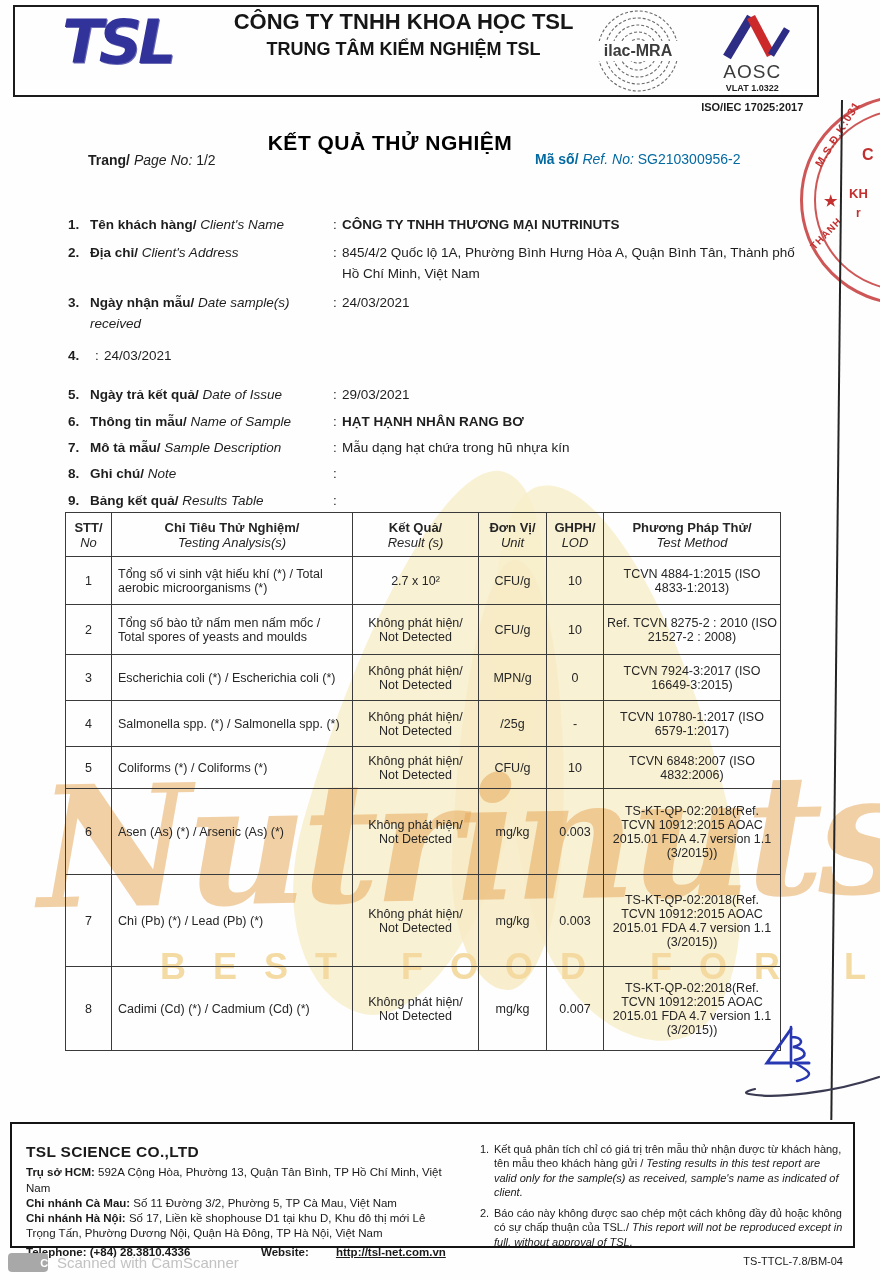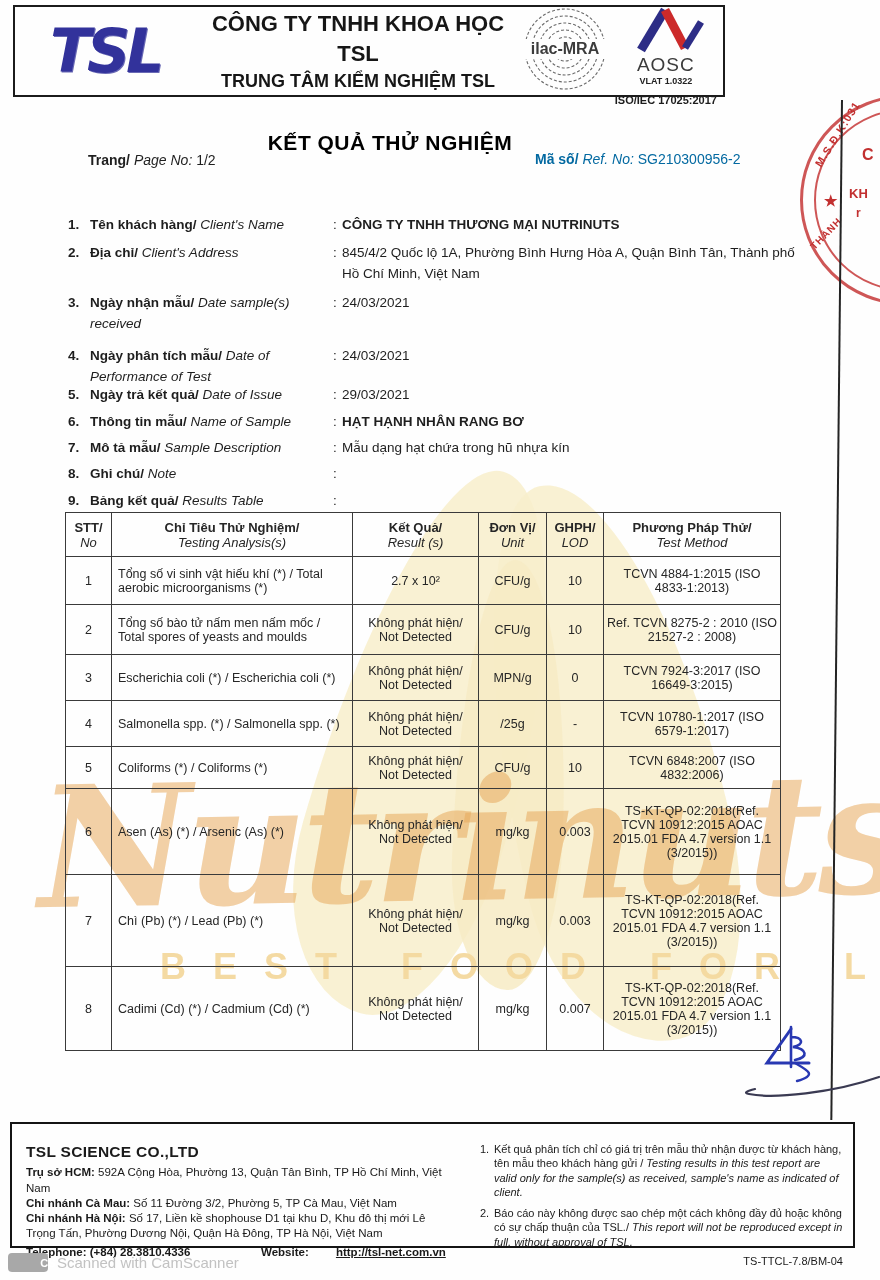--- a/index.html
+++ b/index.html
@@ -3,22 +3,22 @@
 <meta charset="utf-8">
 <style>
   * { margin:0; padding:0; box-sizing:border-box; }
   body { background:#e8e8e8; font-family:"Liberation Sans", sans-serif; }
   .page {
     position:relative; width:880px; height:1280px; margin:0 auto;
     background:#fefefe; overflow:hidden; color:#222;
   }
   
   .header-box {
-    position:absolute; left:13px; top:5px; width:712px; height:92px;
-    border:2px solid #1b1b1b; display:flex; align-items:center;
+    position:absolute; left:13px; top:5px; width:806px; height:92px;
+    border:2px solid #1b1b1b; display:flex; align-items:flex-start;
   }
   .tsl-logo {
     width:205px; text-align:center; font-size:60px; font-weight:bold; font-style:italic;
     color:#32329b; letter-spacing:-4px; font-family:"DejaVu Sans", sans-serif;
     text-shadow:1px 1px 0 #6a6ab5;
   }
   .company-block { width:370px; text-align:center; line-height:1.35; }
   .company-line1 { font-size:22px; font-weight:bold; color:#161616; }
   .company-line2 { font-size:18px; font-weight:bold; color:#161616; }
   .ilac-wrap { width:100px; text-align:center; }
@@ -173,21 +173,20 @@
     <span class="val">845/4/2 Quốc lộ 1A, Phường Bình Hưng Hòa A, Quận Bình Tân, Thành phố Hồ Chí Minh, Việt Nam</span>
   </div>
   <div class="info-row" style="top:293px">
     <span class="no">3.</span>
     <span class="lbl"><b class="vi">Ngày nhận mẫu/</b> <i class="en">Date sample(s) received</i></span>
     <span class="punct">:</span>
     <span class="val">24/03/2021</span>
   </div>
   <div class="info-row" style="top:346px">
     <span class="no">4.</span>
-    <span class="lbl"><b class="vi">Ngày phân tích mẫu/</b> <i class="en">Date of Performance of Test</i></span>
     <span class="punct">:</span>
     <span class="val">24/03/2021</span>
   </div>
   <div class="info-row" style="top:385px">
     <span class="no">5.</span>
     <span class="lbl"><b class="vi">Ngày trả kết quả/</b> <i class="en">Date of Issue</i></span>
     <span class="punct">:</span>
     <span class="val">29/03/2021</span>
   </div>
   <div class="info-row" style="top:412px">

